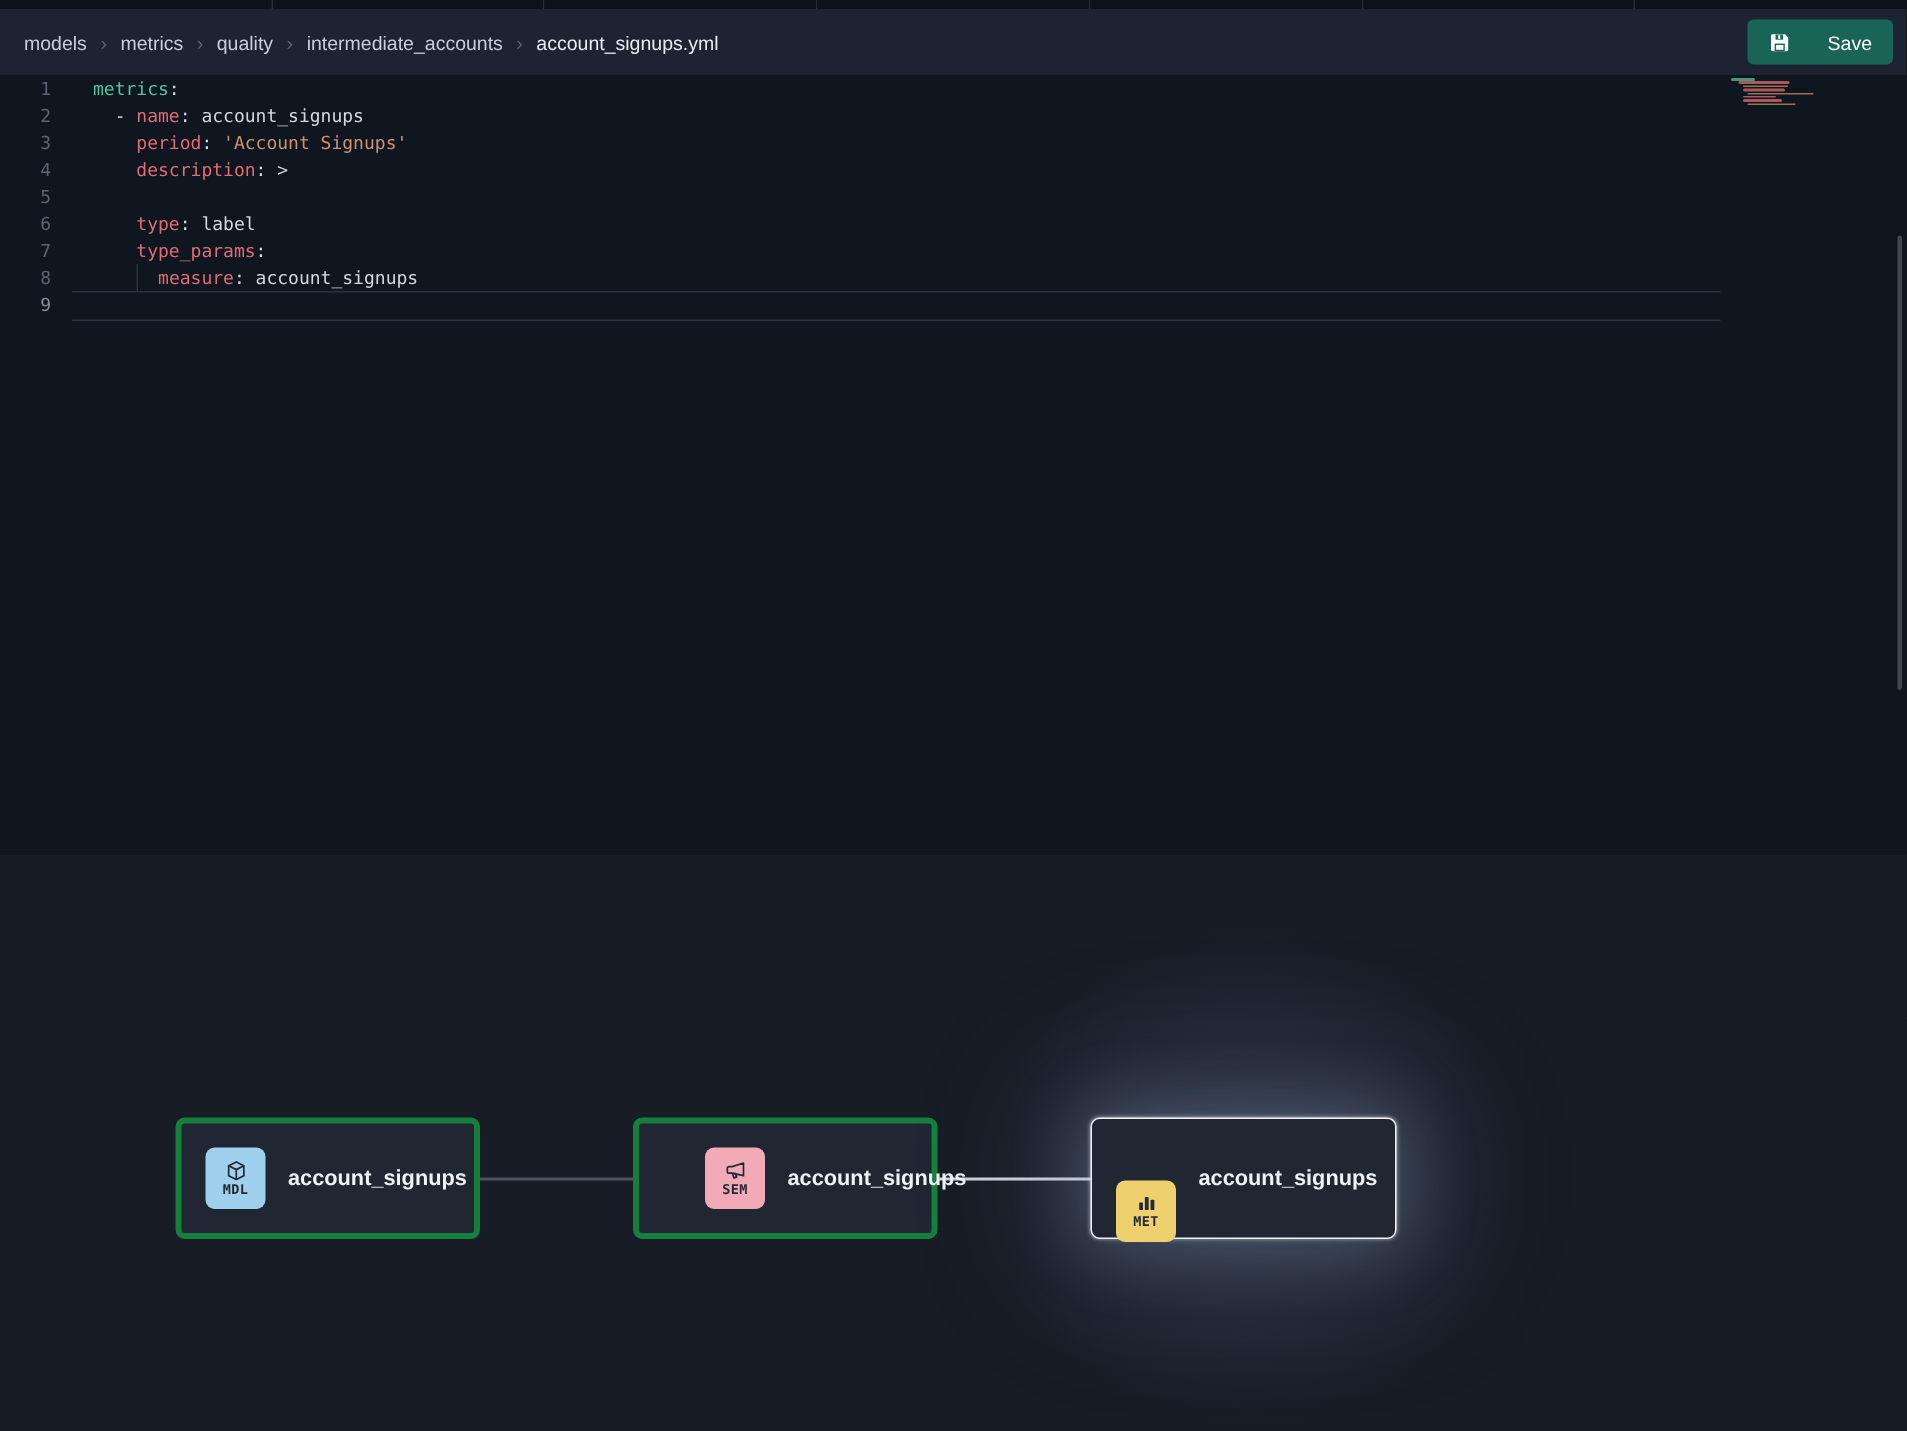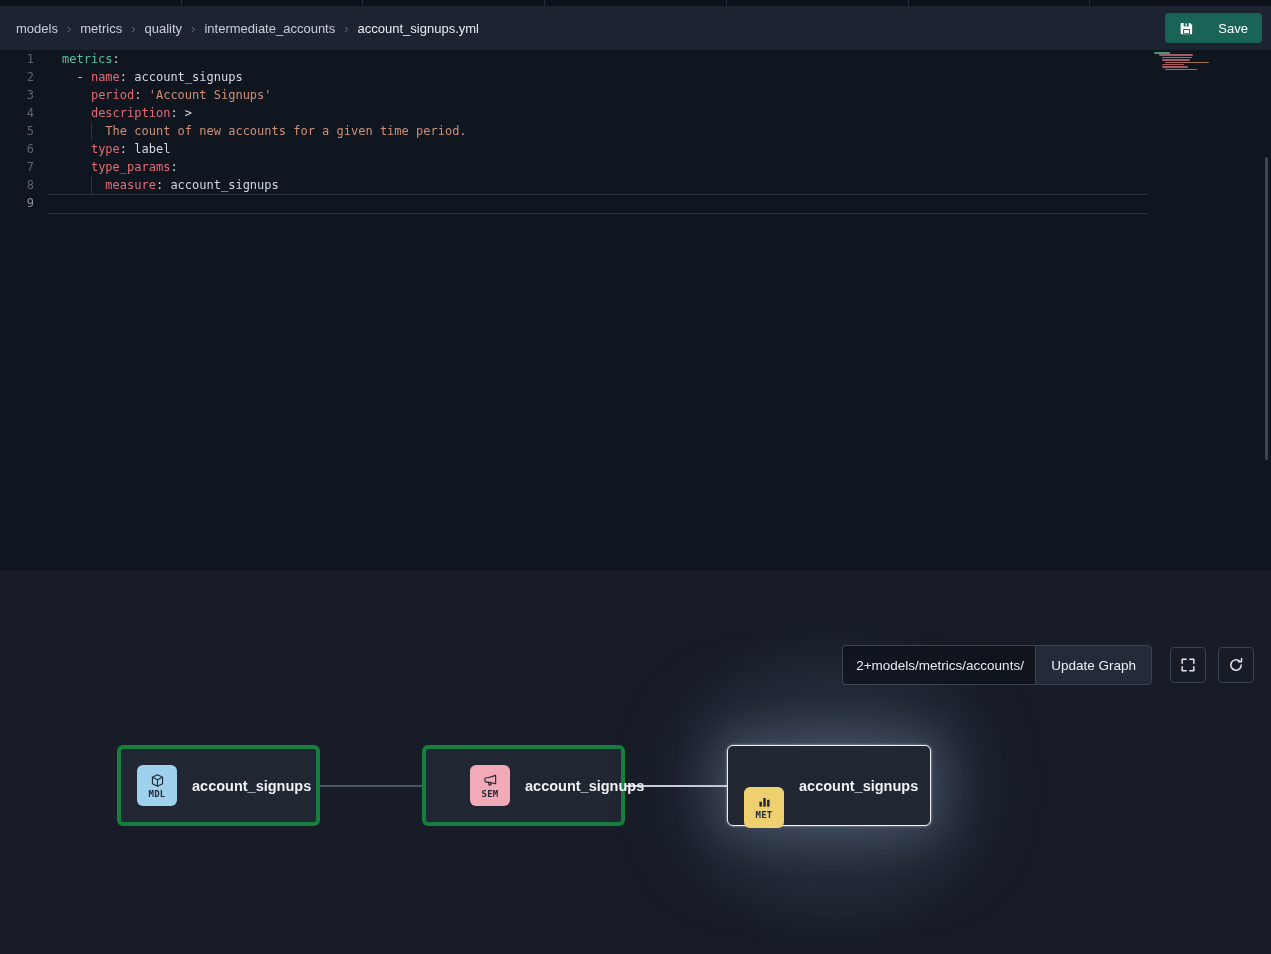--- a/index.html
+++ b/index.html
@@ -135,21 +135,20 @@
         <div class="cl">
           <span class="gut">3</span>
           <span class="codetxt"><span class="t-p">    </span><span class="t-k">period</span><span class="t-p">: </span><span class="t-s">'Account Signups'</span></span>
         </div>
         <div class="cl">
           <span class="gut">4</span>
           <span class="codetxt"><span class="t-p">    </span><span class="t-k">description</span><span class="t-p">: </span><span class="t-v">&gt;</span></span>
         </div>
         <div class="cl">
           <span class="gut">5</span>
-          <span class="codetxt"><i class="guide"></i><span class="t-p">      </span><span class="t-s">The count of new accounts for a given time period.</span></span>
         </div>
         <div class="cl">
           <span class="gut">6</span>
           <span class="codetxt"><span class="t-p">    </span><span class="t-k">type</span><span class="t-p">: </span><span class="t-v">label</span></span>
         </div>
         <div class="cl">
           <span class="gut">7</span>
           <span class="codetxt"><span class="t-p">    </span><span class="t-k">type_params</span><span class="t-p">:</span></span>
         </div>
         <div class="cl">
@@ -171,37 +170,20 @@
         <div class="mrow" style="width: 26px; margin-left: 8px; background: rgb(185, 95, 102);"></div>
         <div class="mrow" style="width: 32px; margin-left: 11px; background: rgb(173, 122, 85);"></div>
       </div>
     <div class="scroll-thumb"></div>
   </div>
 
   <div class="bottom">
     <div class="haze"></div>
 
 
-    <div class="graph-controls">
-      <div class="selector-group">
-        <div class="path-box">2+models/metrics/accounts/</div>
-        <button class="update-btn">Update Graph</button>
-      </div>
-      <button class="icon-btn fs">
-        <svg viewBox="0 0 16 16" fill="none" stroke="currentColor" stroke-width="1.5" stroke-linecap="round" stroke-linejoin="round">
-          <path d="M6.2 2.2H2.2v4M9.8 2.2h4v4M6.2 13.8h-4v-4M9.8 13.8h4v-4"></path>
-        </svg>
-      </button>
-      <button class="icon-btn rf">
-        <svg viewBox="0 0 16 16" fill="none" stroke="currentColor" stroke-width="1.5" stroke-linecap="round" stroke-linejoin="round">
-          <path d="M13.2 8a5.2 5.2 0 1 1-1.7-3.85"></path>
-          <path d="M13.5 1.6v3.1h-3.1"></path>
-        </svg>
-      </button>
-    </div>
 
     <div class="edge e1"></div>
     <div class="edge e2"></div>
 
     <div class="node n1">
       <div class="tile" style="background: rgb(159, 208, 238);">
         <svg viewBox="0 0 16 16" fill="none" stroke="currentColor" stroke-width="1.2" stroke-linejoin="round">
           <path d="M8 1.8l5.4 2.7v7L8 14.2l-5.4-2.7v-7z"></path>
           <path d="M2.6 4.5L8 7.2l5.4-2.7M8 7.2v7"></path>
         </svg>

